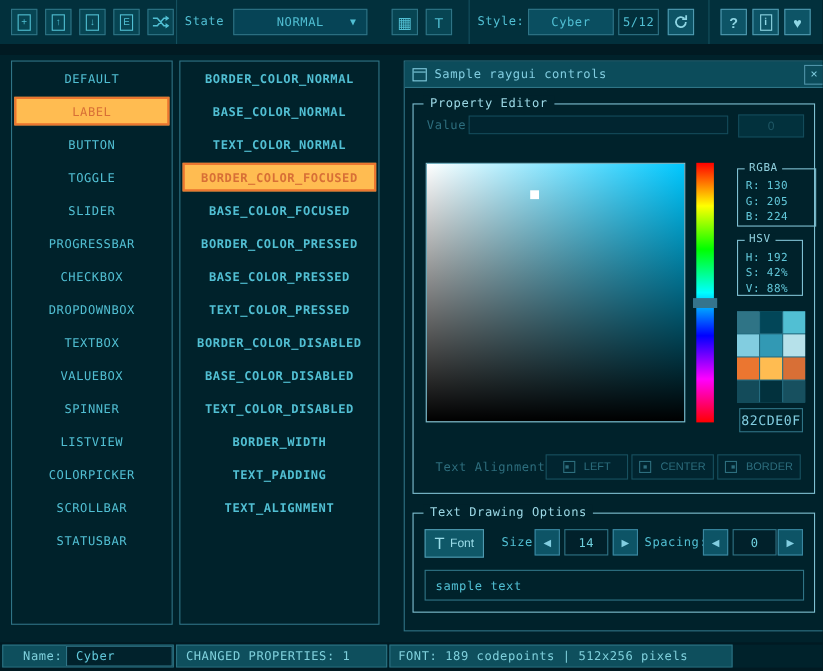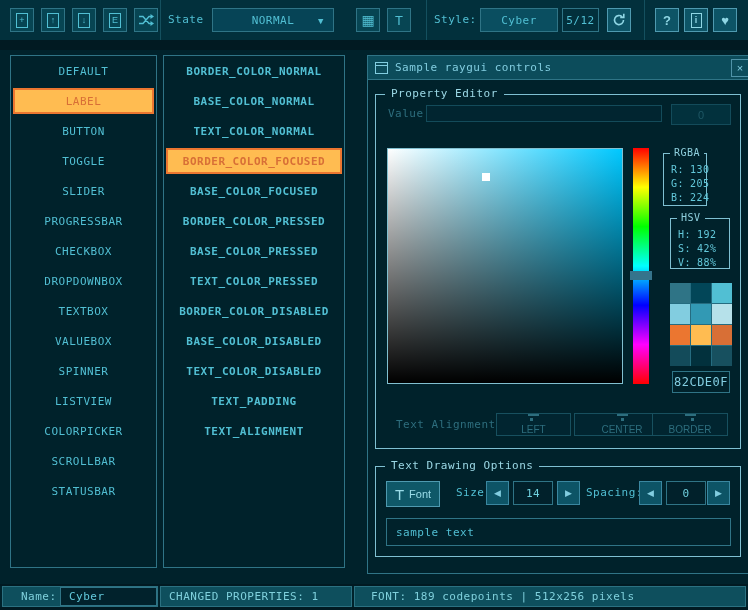--- a/index.html
+++ b/index.html
@@ -66,21 +66,21 @@
   .hue-bar{position:absolute;left:265px;top:92px;width:16px;height:236px;
            background:linear-gradient(to bottom,#ff0000 0%,#ffff00 16.6%,#00ff00 33.3%,#00ffff 50%,#0000ff 66.6%,#ff00ff 83.3%,#ff0000 100%);}
   .hue-handle{position:absolute;left:262px;top:215px;width:22px;height:9px;background:#35748c;}
   .pal-grid{position:absolute;left:302px;top:227px;width:62px;display:grid;
             grid-template-columns:repeat(3,20px);grid-auto-rows:20px;gap:1px;background:#256c80;}
   .hex-box{position:absolute;left:304px;top:315px;width:58px;height:22px;box-sizing:border-box;
            border:1px solid #2f7486;color:#82cde0;font-size:12px;
            display:flex;align-items:center;justify-content:center;}
   .align-btn{position:absolute;top:357px;height:23px;box-sizing:border-box;border:1px solid #17505f;
              background:#012530;color:#2d6e7e;display:flex;align-items:center;justify-content:center;
-             gap:8px;font-size:10px;padding:0;flex-direction:column;}
+             gap:8px;font-size:10px;padding:0;}
   .al-ico{position:relative;width:11px;height:11px;border:1px solid #2d6e7e;box-sizing:border-box;}
   .al-ico::after{content:"";position:absolute;top:3px;width:3px;height:3px;background:#2d6e7e;}
   .al-ico.l::after{left:1px;} .al-ico.c::after{left:3px;} .al-ico.r::after{right:1px;}
   .font-btn{position:absolute;left:18px;top:425px;width:54px;height:26px;box-sizing:border-box;
             border:1px solid #4f9ab0;background:#0f5868;color:#9adce8;display:flex;align-items:center;
             justify-content:center;gap:5px;padding:0;font-size:11px;}
   .font-btn .t{font-size:15px;line-height:1;}
   .spin-btn{position:absolute;top:425px;width:23px;height:24px;box-sizing:border-box;border:1px solid #3a87a0;
             background:#0d5466;color:#82cde0;display:flex;align-items:center;justify-content:center;
             font-size:9px;padding:0;}
@@ -198,20 +198,21 @@
       <div class="lv-item">BASE_COLOR_NORMAL</div>
       <div class="lv-item">TEXT_COLOR_NORMAL</div>
       <div class="lv-item selected">BORDER_COLOR_FOCUSED</div>
       <div class="lv-item">BASE_COLOR_FOCUSED</div>
       <div class="lv-item">BORDER_COLOR_PRESSED</div>
       <div class="lv-item">BASE_COLOR_PRESSED</div>
       <div class="lv-item">TEXT_COLOR_PRESSED</div>
       <div class="lv-item">BORDER_COLOR_DISABLED</div>
       <div class="lv-item">BASE_COLOR_DISABLED</div>
       <div class="lv-item">TEXT_COLOR_DISABLED</div>
+      <div class="lv-item">BORDER_WIDTH</div>
       <div class="lv-item">TEXT_PADDING</div>
       <div class="lv-item">TEXT_ALIGNMENT</div>
     </div>
 
   <div class="window">
     <div class="titlebar">
       <span class="win-ico"></span>
       <span>Sample raygui controls</span>
       <button class="close-btn">
         <span>×</span>
@@ -226,21 +227,21 @@
     <button class="value-btn">
       <span>0</span>
     </button>
 
     <div class="color-square">
       <div class="picker-cursor"></div>
     </div>
     <div class="hue-bar"></div>
     <div class="hue-handle"></div>
 
-    <div class="mini-group" style="left:295px;top:97px;width:44px;height:53px">
+    <div class="mini-group" style="left:302px;top:97px;width:72px;height:53px">
       <span class="legend">RGBA</span>
       <div class="mg-rows">
         <div class="mg-row">
             <span>R:</span>
             <span>130</span>
           </div>
         <div class="mg-row">
             <span>G:</span>
             <span>205</span>
           </div>
@@ -286,21 +287,21 @@
 
     <div class="hex-box">
       <span>82CDE0F</span>
     </div>
 
     <span class="abs dim-label" style="left:28px;top:362px">Text Alignment:</span>
     <button class="align-btn" style="left:128px;width:75px">
       <span class="al-ico l"></span>
       <span>LEFT</span>
     </button>
-    <button class="align-btn" style="left:206px;width:96px">
+    <button class="align-btn" style="left:206px;width:75px">
       <span class="al-ico c"></span>
       <span>CENTER</span>
     </button>
     <button class="align-btn" style="left:284px;width:76px">
       <span class="al-ico r"></span>
       <span>BORDER</span>
     </button>
 
     <div class="group" style="left:7px;top:410px;width:366px;height:91px">
       <span class="legend">Text Drawing Options</span>
@@ -337,18 +338,18 @@
   <div class="sb-strip" style="top:584px;height:2px"></div>
   <div class="sb-sec" style="left:2px;width:156px;padding-left:18px">
     <span>Name:</span>
   </div>
   <div class="name-box">
     <span>Cyber</span>
   </div>
   <div class="sb-sec" style="left:160px;width:192px;padding-left:8px">
     <span>CHANGED PROPERTIES: 1</span>
   </div>
-  <div class="sb-sec" style="left:354px;width:392px;padding-left:16px">
+  <div class="sb-sec" style="left:354px;width:312px;padding-left:7px">
     <span>FONT: 189 codepoints | 512x256 pixels</span>
   </div>
   <div class="sb-strip" style="top:607px;height:3px"></div>
 
 </div>
 
 </body></html>

